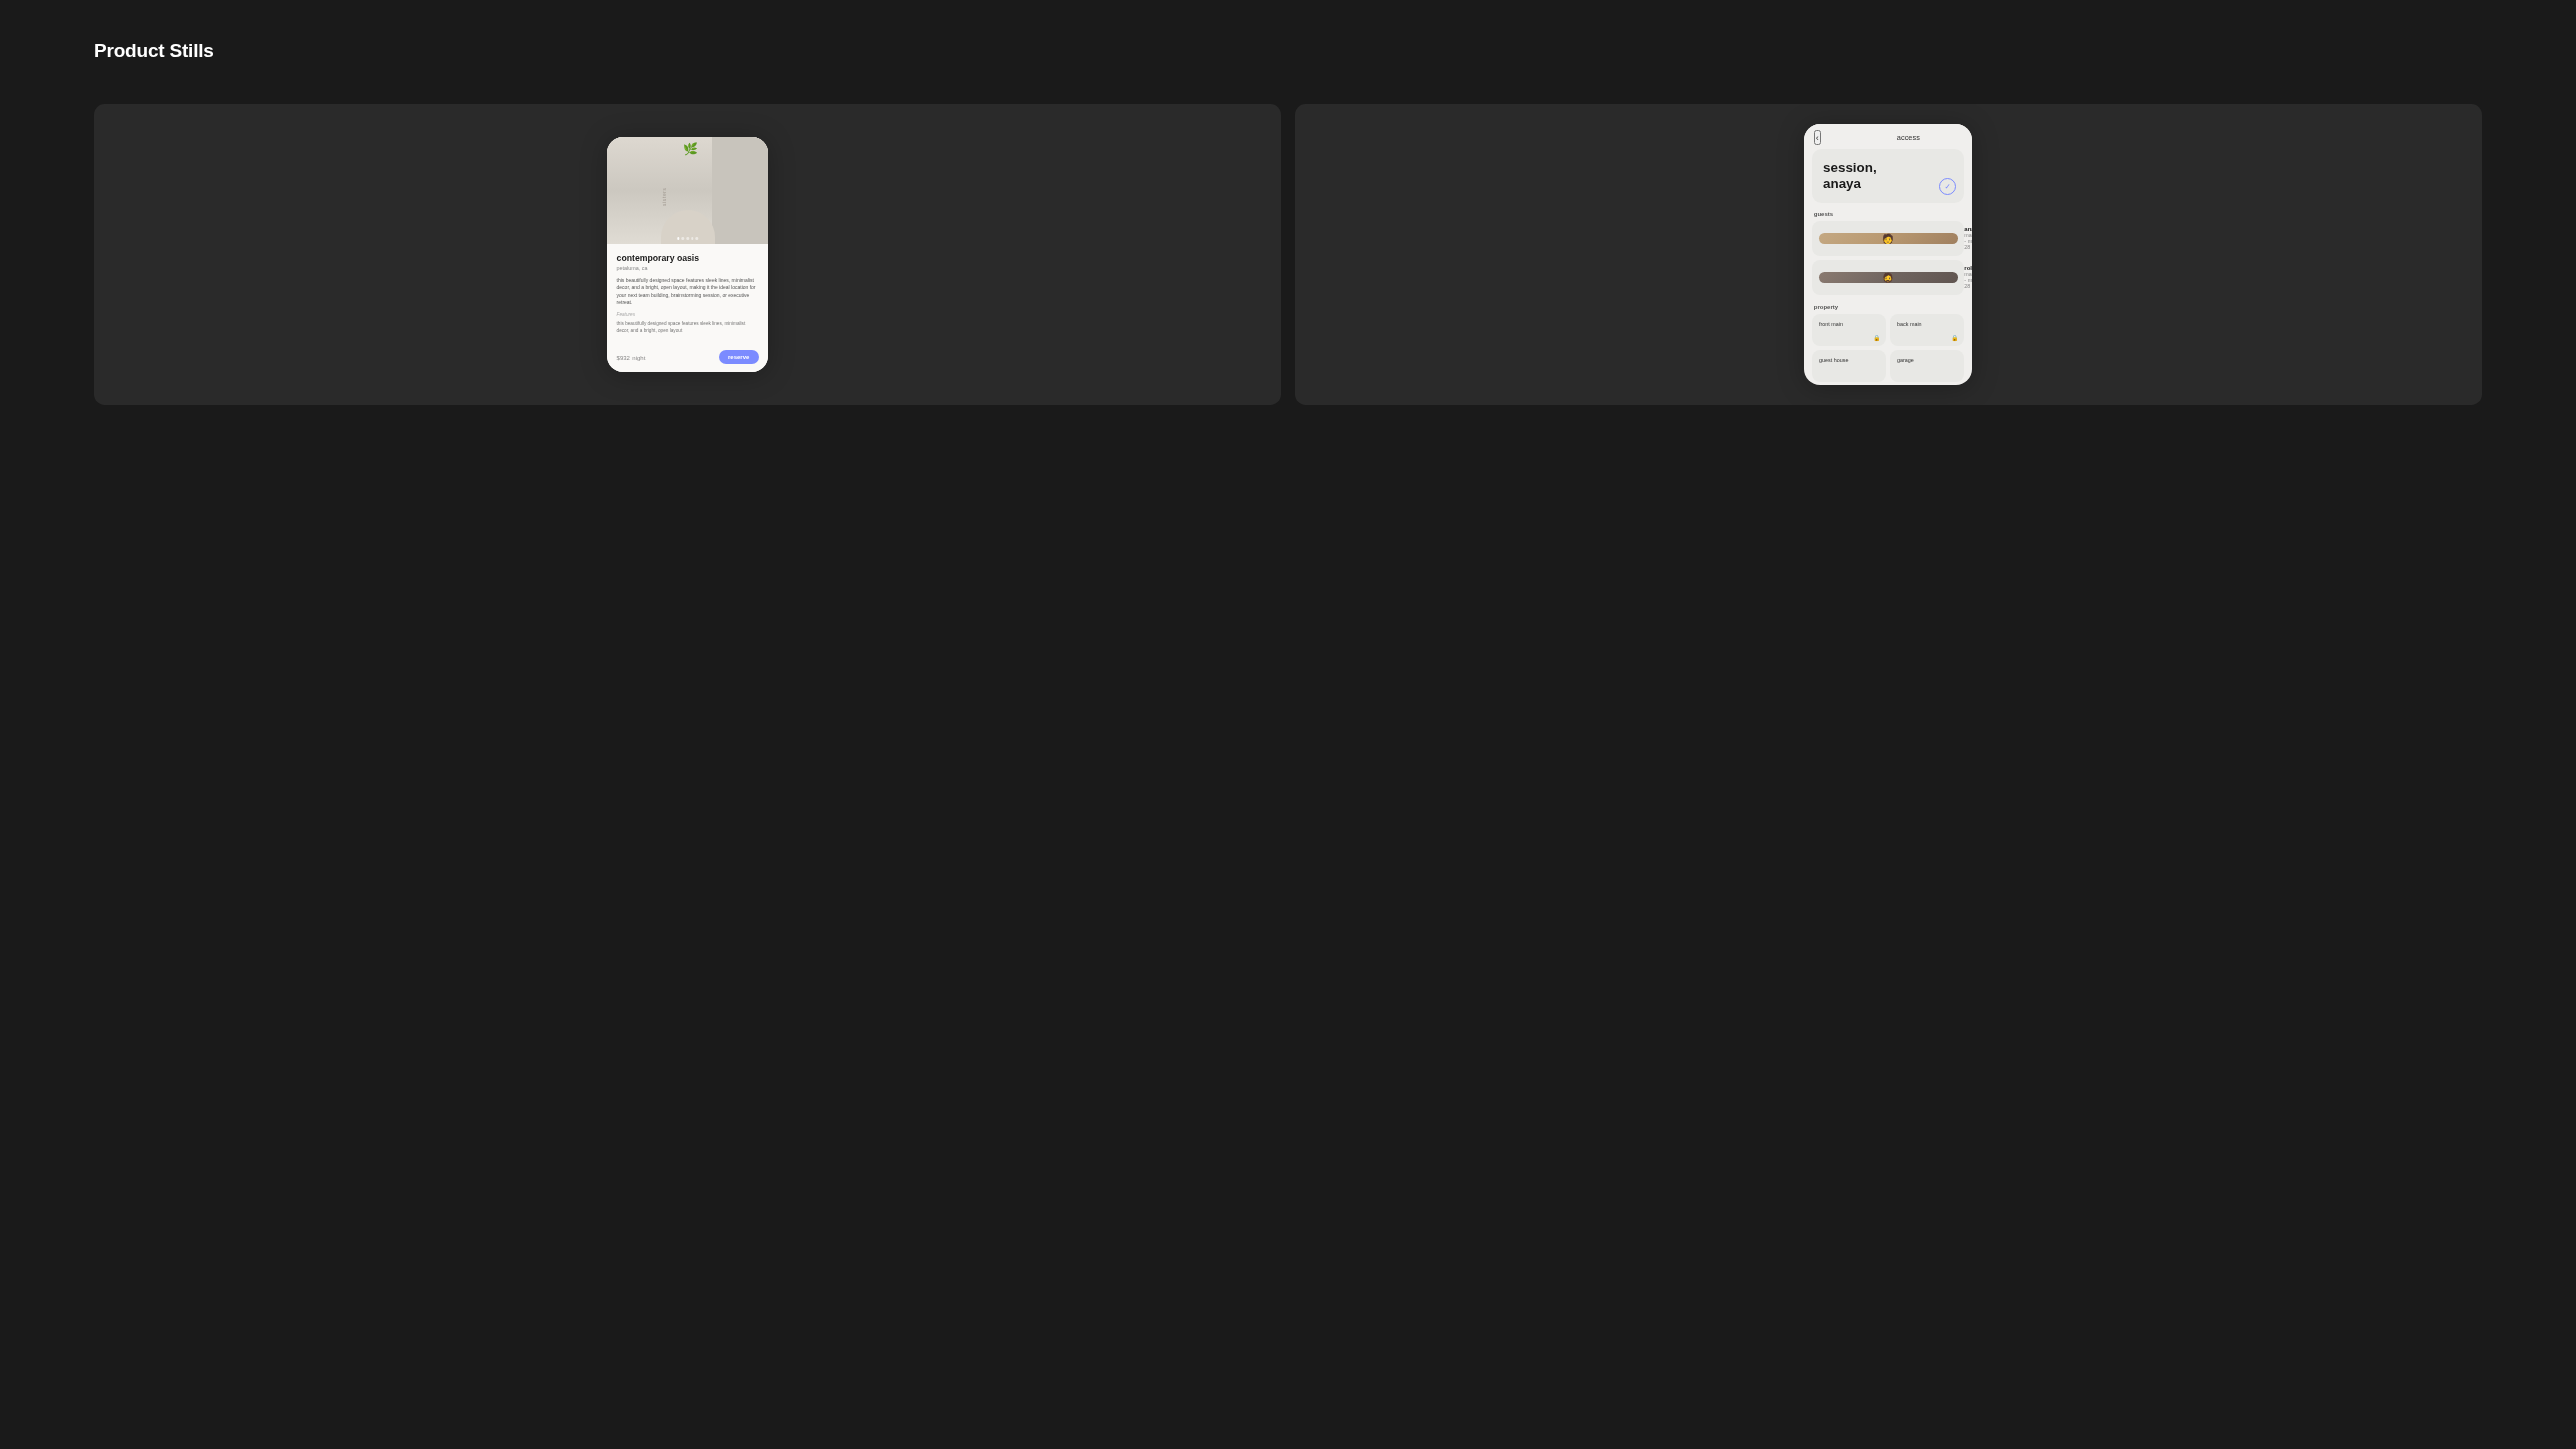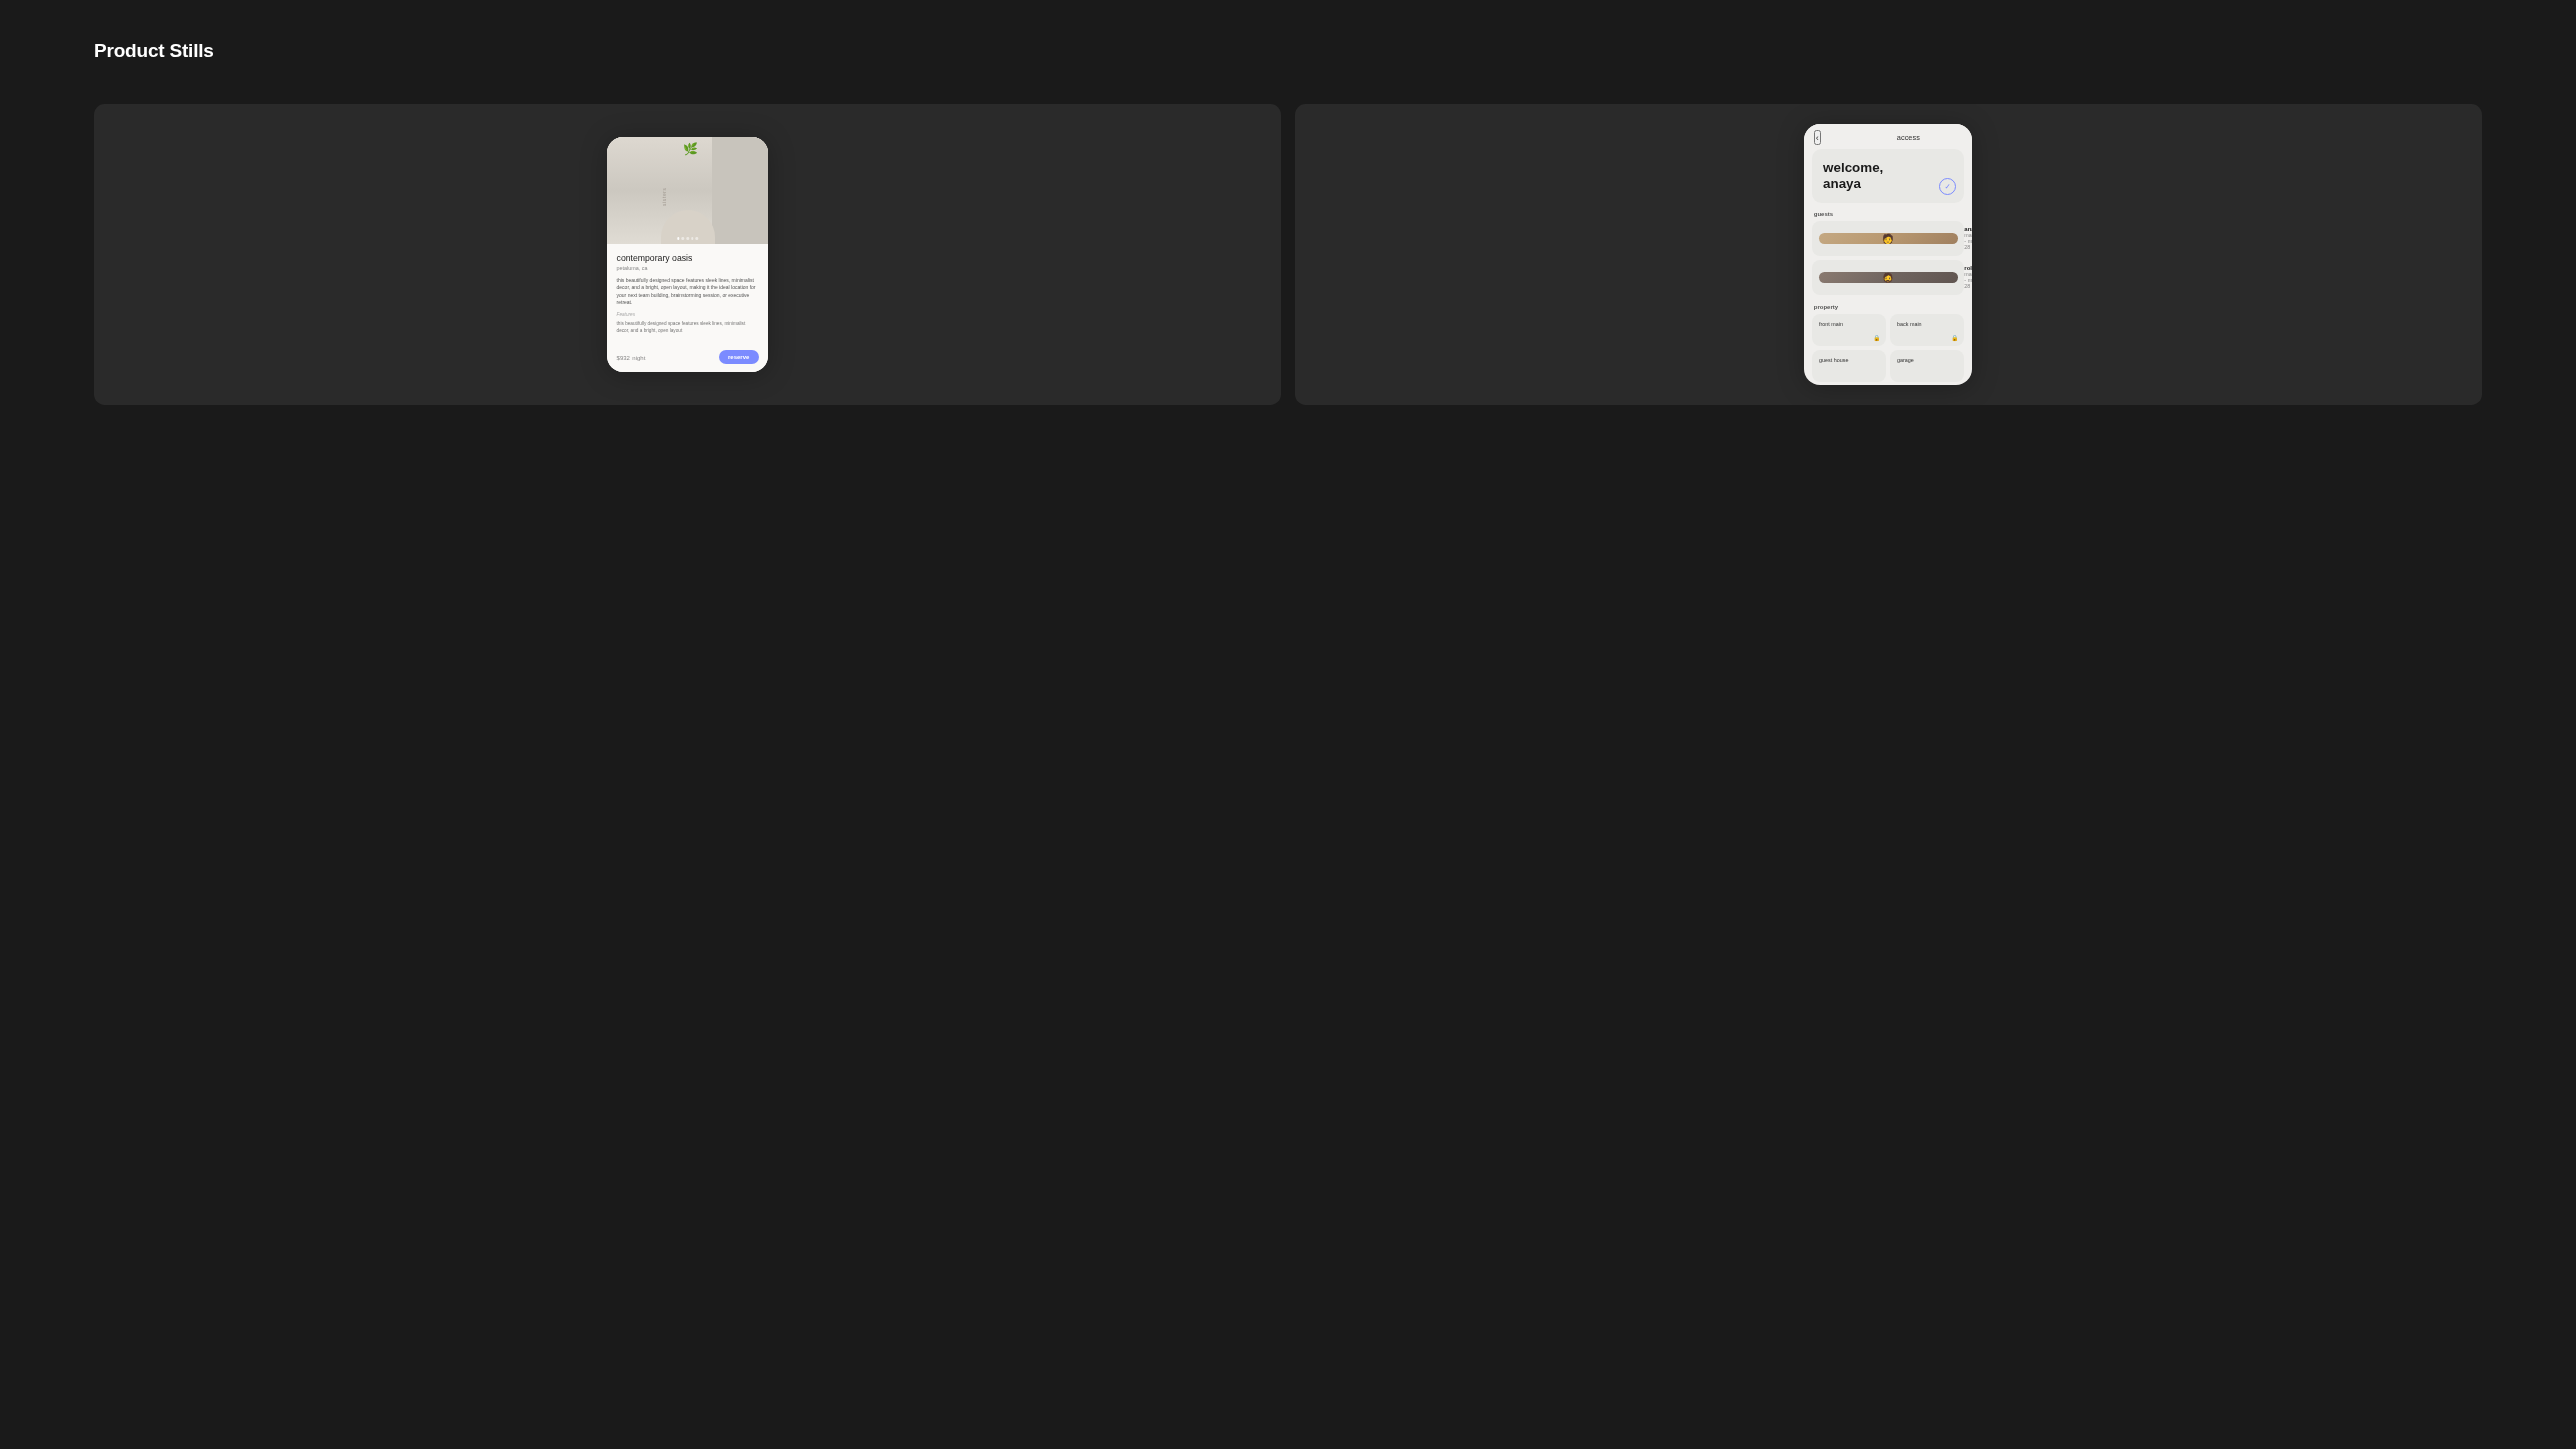--- a/index.html
+++ b/index.html
@@ -119,21 +119,21 @@
       background: rgba(255,255,255,0.9);
     }
 
     .card-content {
       padding: 9.4px 9.4px 9.4px;
       background: #faf9f7;
     }
 
     .card-title {
       font-size: 8.7px;
-      font-weight: 400;
+      font-weight: 700;
       color: #1a1a1a;
       margin-bottom: 2px;
     }
 
     .card-location {
       font-size: 5.4px;
       color: #888;
       margin-bottom: 5.4px;
     }
 
@@ -390,21 +390,21 @@
   <div class="panel">
     <div class="access-card">
 
       <div class="access-header">
         <button class="back-btn">‹</button>
         <span class="access-title">access</span>
       </div>
 
       <div class="welcome-section">
         <div class="welcome-text">
-          <span>welcome,</span><br>
+          <span>session,</span><br>
           <span>anaya</span>
         </div>
         <div class="check-circle">
           <span>✓</span>
         </div>
       </div>
 
       <div class="section-label">guests</div>
 
       <div class="guest-item">

